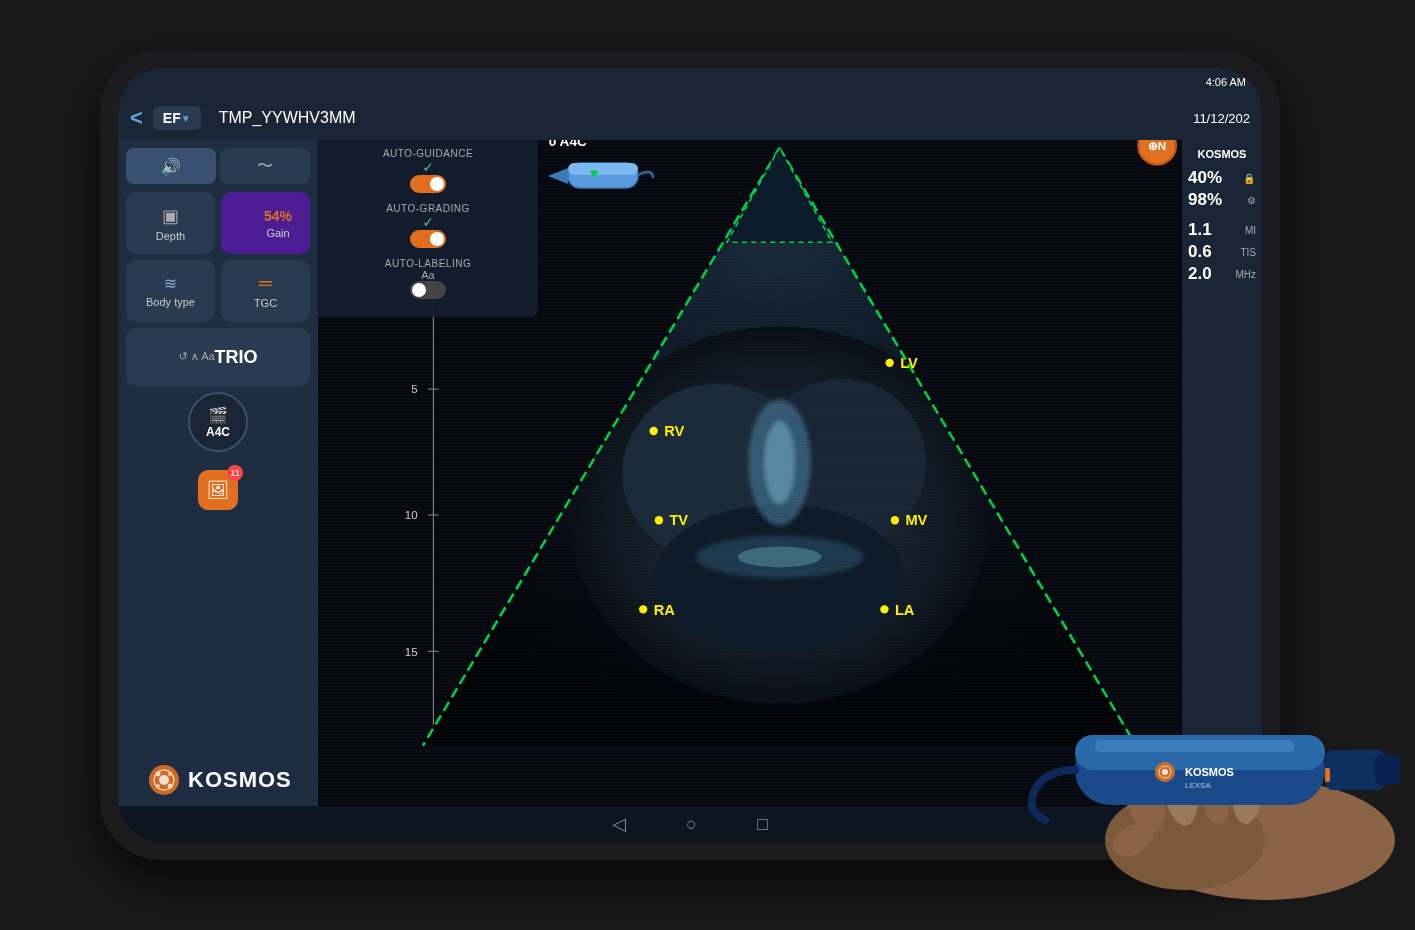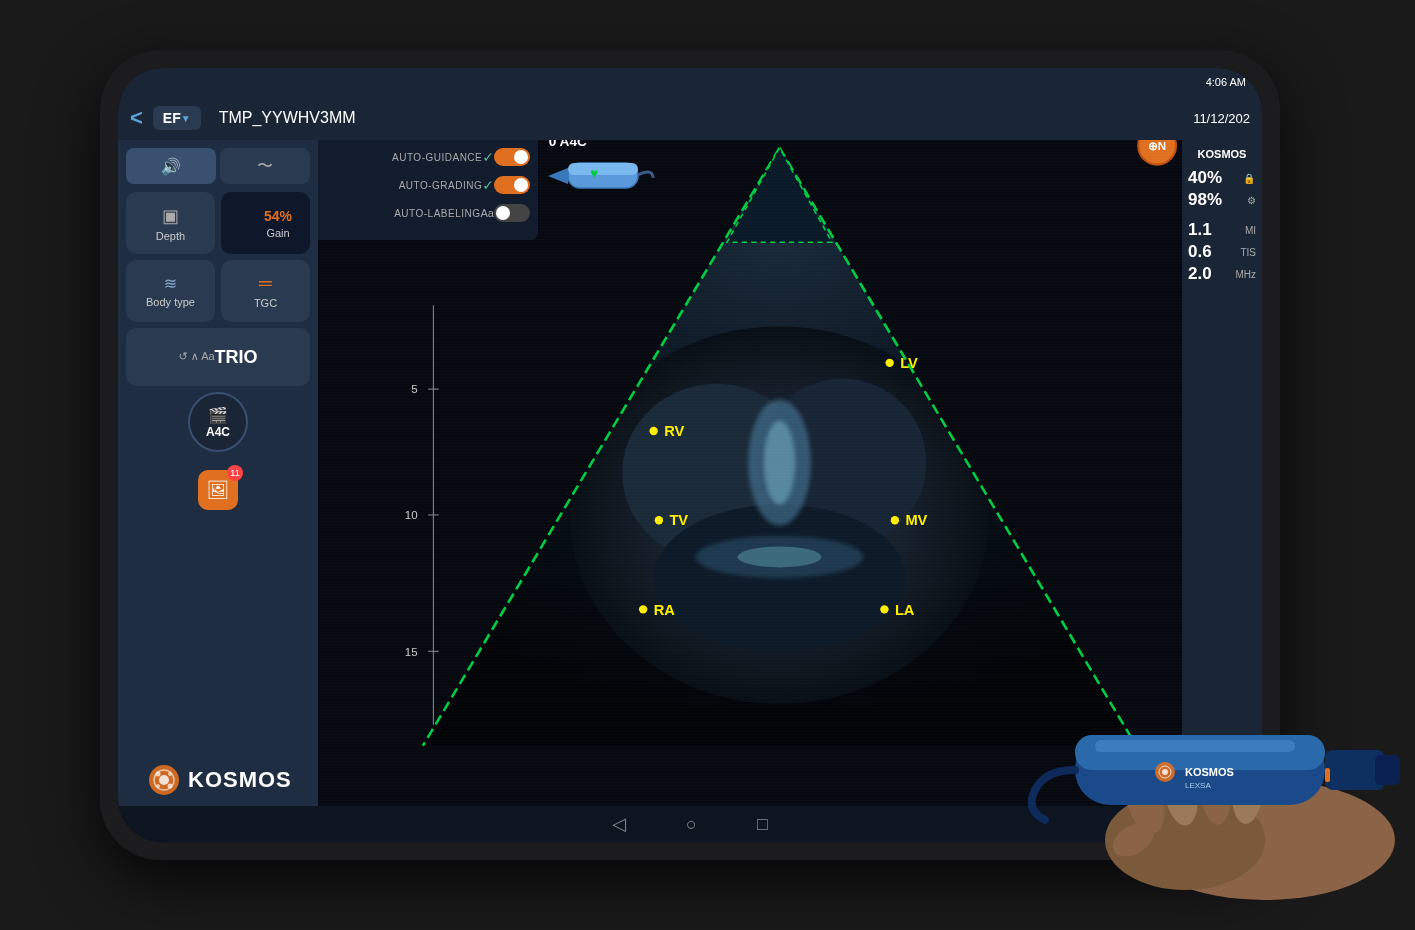--- a/index.html
+++ b/index.html
@@ -354,22 +354,23 @@
       width: 220px;
       background: rgba(20,30,48,0.92);
       border-radius: 0 0 8px 0;
       padding: 8px;
       z-index: 8;
     }
 
     .auto-row {
       display: flex;
       align-items: center;
-      justify-content: flex-end;
+      justify-content: flex-start;
       margin-bottom: 10px;
+      flex-direction: column;
     }
 
     .auto-label {
       color: #aaa;
       font-size: 10px;
       letter-spacing: 0.5px;
     }
 
     .toggle {
       width: 36px;
@@ -505,21 +506,21 @@
             <span style="color:#aaa; font-size:16px;">〜</span>
           </div>
         </div>
 
 
         <div class="control-grid">
           <div class="ctrl-btn">
             <span class="ctrl-btn-icon">▣</span>
             <span class="ctrl-btn-label">Depth</span>
           </div>
-          <div class="ctrl-btn" style="background:#0f172a;padding-left:31px;">
+          <div class="ctrl-btn" style="background:#4c1d95;padding-left:31px;">
             <span class="ctrl-btn-value">54%</span>
             <span class="ctrl-btn-label">Gain</span>
           </div>
           <div class="ctrl-btn">
             <span class="ctrl-btn-icon" style="font-size:16px; color:#8ac;">≋</span>
             <span class="ctrl-btn-label">Body type</span>
           </div>
           <div class="ctrl-btn">
             <span class="ctrl-btn-icon" style="font-size:18px; color:#e07020;">═</span>
             <span class="ctrl-btn-label">TGC</span>

